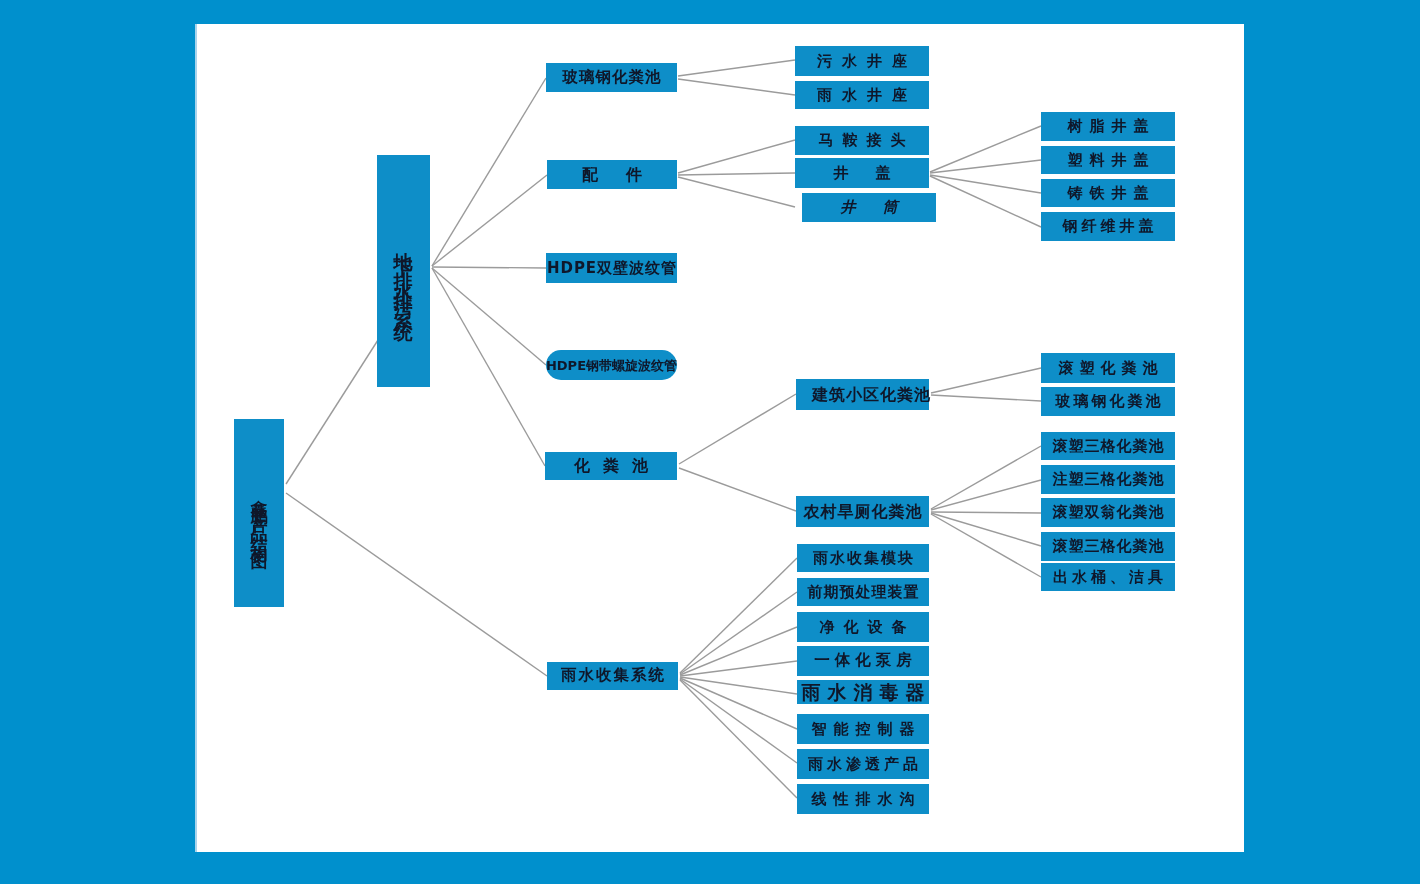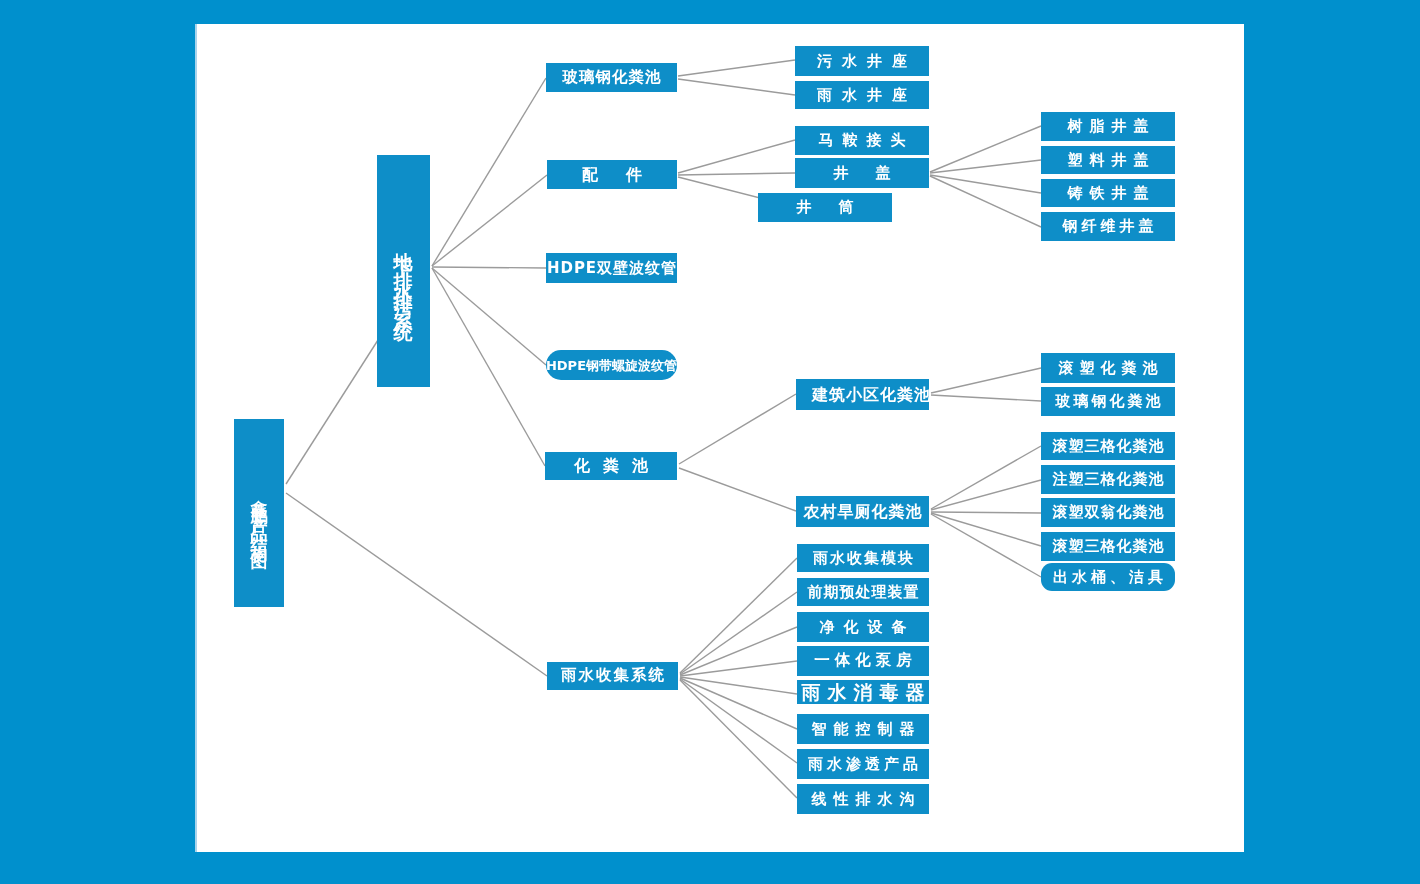--- a/index.html
+++ b/index.html
@@ -14,21 +14,21 @@
     border-left:2px solid #aad4ec;
   }
   .edges{
     position:absolute;left:0;top:0;width:1420px;height:884px;
     pointer-events:none;
   }
   .edges line{stroke:#9b9b9b;stroke-width:1.4;}
   .node{
     position:absolute;
     background:#0e8ec8;
-    color:#ffffff;
+    color:#0f172a;
     font-weight:bold;
     display:flex;align-items:center;justify-content:center;
     text-align:center;
     box-sizing:border-box;
     white-space:nowrap;
     line-height:1;
   }
   .vert{
     writing-mode:vertical-rl;
     text-orientation:upright;
@@ -93,38 +93,38 @@
 <div class="node" style="left:547px;top:160px;width:130px;height:29px;font-size:16px;letter-spacing:6px;padding-left:6px;">配　件</div>
 <div class="node" style="left:546px;top:253px;width:131px;height:30px;font-size:15px;letter-spacing:1px;padding-left:1px;">HDPE双壁波纹管</div>
 <div class="node" style="left:546px;top:350px;width:131px;height:30px;font-size:13px;border-radius:15px;">HDPE钢带螺旋波纹管</div>
 <div class="node" style="left:545px;top:452px;width:132px;height:28px;font-size:16px;letter-spacing:13px;padding-left:13px;">化粪池</div>
 
 <div class="node" style="left:795px;top:46px;width:134px;height:30px;font-size:15px;letter-spacing:10px;padding-left:10px;">污水井座</div>
 <div class="node" style="left:795px;top:81px;width:134px;height:28px;font-size:15px;letter-spacing:10px;padding-left:10px;">雨水井座</div>
 
 <div class="node" style="left:795px;top:126px;width:134px;height:29px;font-size:15px;letter-spacing:9px;padding-left:9px;">马鞍接头</div>
 <div class="node" style="left:795px;top:158px;width:134px;height:30px;font-size:15px;letter-spacing:6px;padding-left:6px;">井　盖</div>
-<div class="node" style="left:758px;top:193px;width:134px;height:29px;font-size:15px;letter-spacing:6px;padding-left:6px;">井　筒</div>
+<div class="node" style="left:802px;top:193px;width:134px;height:29px;font-size:15px;letter-spacing:6px;padding-left:6px;font-style:italic;">井　筒</div>
 
 <div class="node" style="left:1041px;top:112px;width:134px;height:29px;font-size:15px;letter-spacing:7px;padding-left:7px;">树脂井盖</div>
 <div class="node" style="left:1041px;top:146px;width:134px;height:28px;font-size:15px;letter-spacing:7px;padding-left:7px;">塑料井盖</div>
 <div class="node" style="left:1041px;top:179px;width:134px;height:28px;font-size:15px;letter-spacing:7px;padding-left:7px;">铸铁井盖</div>
 <div class="node" style="left:1041px;top:212px;width:134px;height:29px;font-size:15px;letter-spacing:4px;padding-left:4px;">钢纤维井盖</div>
 
 <div class="node" style="left:796px;top:379px;width:133px;height:31px;font-size:16px;letter-spacing:1px;padding-left:18px;">建筑小区化粪池</div>
 <div class="node" style="left:796px;top:496px;width:133px;height:31px;font-size:16px;letter-spacing:1px;padding-left:1px;">农村旱厕化粪池</div>
 
 <div class="node" style="left:1041px;top:353px;width:134px;height:30px;font-size:15px;letter-spacing:6px;padding-left:6px;">滚塑化粪池</div>
 <div class="node" style="left:1041px;top:387px;width:134px;height:29px;font-size:15px;letter-spacing:3px;padding-left:3px;text-align:center;">玻璃钢化粪池</div>
 
 <div class="node" style="left:1041px;top:432px;width:134px;height:28px;font-size:15px;letter-spacing:1px;padding-left:1px;">滚塑三格化粪池</div>
 <div class="node" style="left:1041px;top:465px;width:134px;height:29px;font-size:15px;letter-spacing:1px;padding-left:1px;">注塑三格化粪池</div>
 <div class="node" style="left:1041px;top:498px;width:134px;height:29px;font-size:15px;letter-spacing:1px;padding-left:1px;">滚塑双翁化粪池</div>
 <div class="node" style="left:1041px;top:532px;width:134px;height:29px;font-size:15px;letter-spacing:1px;padding-left:1px;">滚塑三格化粪池</div>
-<div class="node" style="left:1041px;top:563px;width:134px;height:28px;font-size:15px;letter-spacing:4px;padding-left:4px;border-radius:11px;">出水桶、洁具</div>
+<div class="node" style="left:1041px;top:563px;width:134px;height:28px;font-size:15px;letter-spacing:4px;padding-left:4px;">出水桶、洁具</div>
 
 <div class="node" style="left:797px;top:544px;width:132px;height:28px;font-size:15px;letter-spacing:2px;padding-left:2px;">雨水收集模块</div>
 <div class="node" style="left:797px;top:578px;width:132px;height:28px;font-size:15px;letter-spacing:1px;padding-left:1px;">前期预处理装置</div>
 <div class="node" style="left:797px;top:612px;width:132px;height:30px;font-size:15px;letter-spacing:9px;padding-left:9px;">净化设备</div>
 <div class="node" style="left:797px;top:646px;width:132px;height:30px;font-size:15.5px;letter-spacing:5px;padding-left:5px;">一体化泵房</div>
 <div class="node" style="left:797px;top:680px;width:132px;height:24px;font-size:19px;letter-spacing:7px;padding-left:7px;">雨水消毒器</div>
 <div class="node" style="left:797px;top:714px;width:132px;height:30px;font-size:15px;letter-spacing:7px;padding-left:7px;">智能控制器</div>
 <div class="node" style="left:797px;top:749px;width:132px;height:30px;font-size:15px;letter-spacing:4px;padding-left:4px;">雨水渗透产品</div>
 <div class="node" style="left:797px;top:784px;width:132px;height:30px;font-size:15px;letter-spacing:7px;padding-left:7px;">线性排水沟</div>
 

